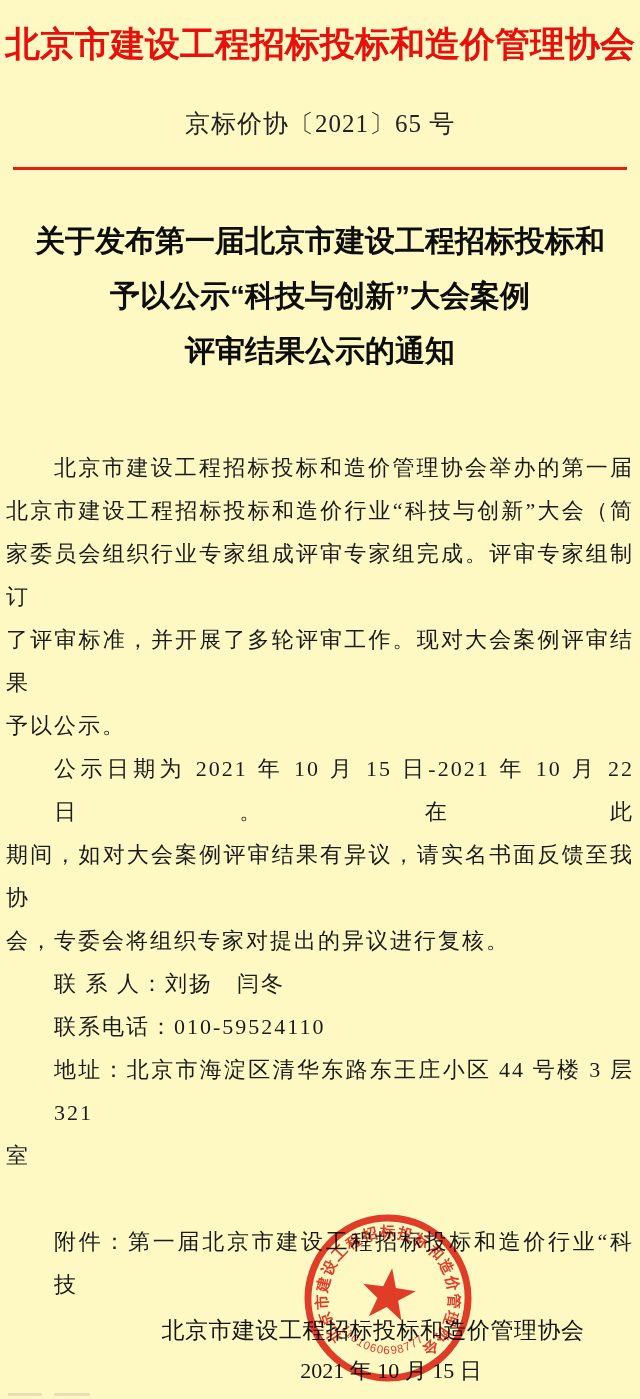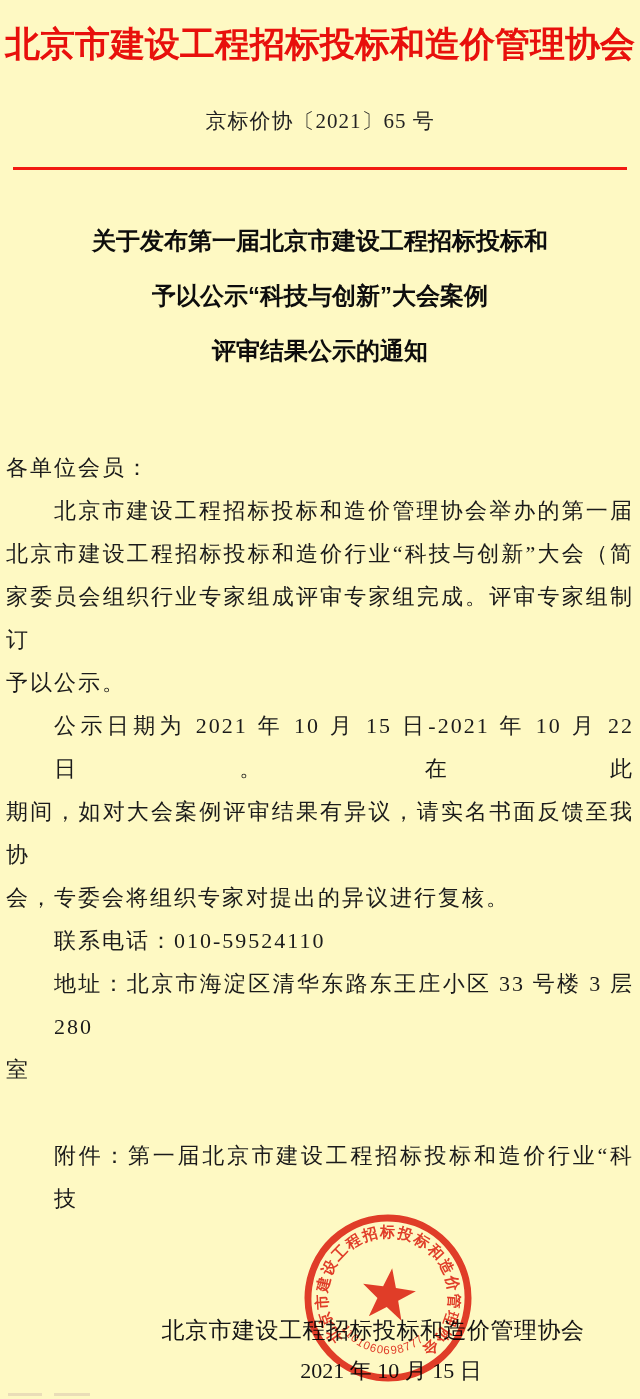--- a/index.html
+++ b/index.html
@@ -1,25 +1,25 @@
 <!DOCTYPE html>
 <html><head>
 <meta charset="utf-8">
 <style>
   html,body{margin:0;padding:0;background:#888;}
   .page{position:relative;width:640px;height:1399px;background:#fef9c3;overflow:hidden;
         font-family:"Liberation Serif","DejaVu Serif",serif;color:#1d1d1d;}
   .org-title{position:absolute;top:24px;left:0;width:640px;text-align:center;
         font-size:35px;font-weight:bold;color:#e8100c;letter-spacing:0px;line-height:1.2;}
   .doc-number{position:absolute;top:107px;left:0;width:640px;text-align:center;
-        font-size:21px;color:#222;letter-spacing:1px;}
+        font-size:25px;color:#222;letter-spacing:1px;}
   .divider{position:absolute;top:167px;left:13px;width:614px;height:3px;background:#f21b12;}
   .notice-title{position:absolute;top:213px;left:0;width:640px;text-align:center;
         font-family:"Liberation Sans","DejaVu Sans",sans-serif;font-weight:bold;
-        font-size:24px;color:#0d0d0d;line-height:55px;}
+        font-size:30px;color:#0d0d0d;line-height:55px;}
   .body-block{position:absolute;top:446px;left:6px;width:628px;
         font-size:22px;line-height:43px;letter-spacing:2px;color:#1b1b1b;}
   .body-block .line{white-space:pre-wrap;}
   .indent{padding-left:48px;}
   .jfull{text-align:justify;text-align-last:justify;}
   .gap{margin-top:43px;}
   .signature{position:absolute;top:1315px;left:0;width:640px;text-align:center;
         font-size:23px;color:#151515;transform:translateX(53px);letter-spacing:0.5px;}
   .date{position:absolute;top:1356px;left:0;width:640px;text-align:center;
         font-size:22px;color:#151515;transform:translateX(71px);}
@@ -40,30 +40,31 @@
 
   <div class="divider"></div>
 
   <div class="notice-title">
     <div>关于发布第一届北京市建设工程招标投标和</div>
     <div>予以公示“科技与创新”大会案例</div>
     <div>评审结果公示的通知</div>
   </div>
 
   <div class="body-block">
-    <div class="line">各单位会员：</div>
     <div class="line indent jfull">北京市建设工程招标投标和造价管理协会举办的第一届</div>
     <div class="line jfull">北京市建设工程招标投标和造价行业“科技与创新”大会（简</div>
     <div class="line jfull">家委员会组织行业专家组成评审专家组完成。评审专家组制订</div>
+    <div class="line jfull">了评审标准，并开展了多轮评审工作。现对大会案例评审结果</div>
     <div class="line">予以公示。</div>
     <div class="line indent jfull">公示日期为 2021 年 10 月 15 日-2021 年 10 月 22 日。在此</div>
     <div class="line jfull">期间，如对大会案例评审结果有异议，请实名书面反馈至我协</div>
     <div class="line">会，专委会将组织专家对提出的异议进行复核。</div>
+    <div class="line indent">联 系 人：刘扬　闫冬</div>
     <div class="line indent">联系电话：010-59524110</div>
-    <div class="line indent jfull">地址：北京市海淀区清华东路东王庄小区 33 号楼 3 层 280</div>
+    <div class="line indent jfull">地址：北京市海淀区清华东路东王庄小区 44 号楼 3 层 321</div>
     <div class="line">室</div>
     <div class="line indent jfull gap">附件：第一届北京市建设工程招标投标和造价行业“科技</div>
 
   </div>
 
   <div class="signature">北京市建设工程招标投标和造价管理协会</div>
   <div class="date">2021 年 10 月 15 日</div>
 
   <svg class="seal" viewBox="0 0 174 174" width="174" height="174" xmlns="http://www.w3.org/2000/svg">
     <defs>

